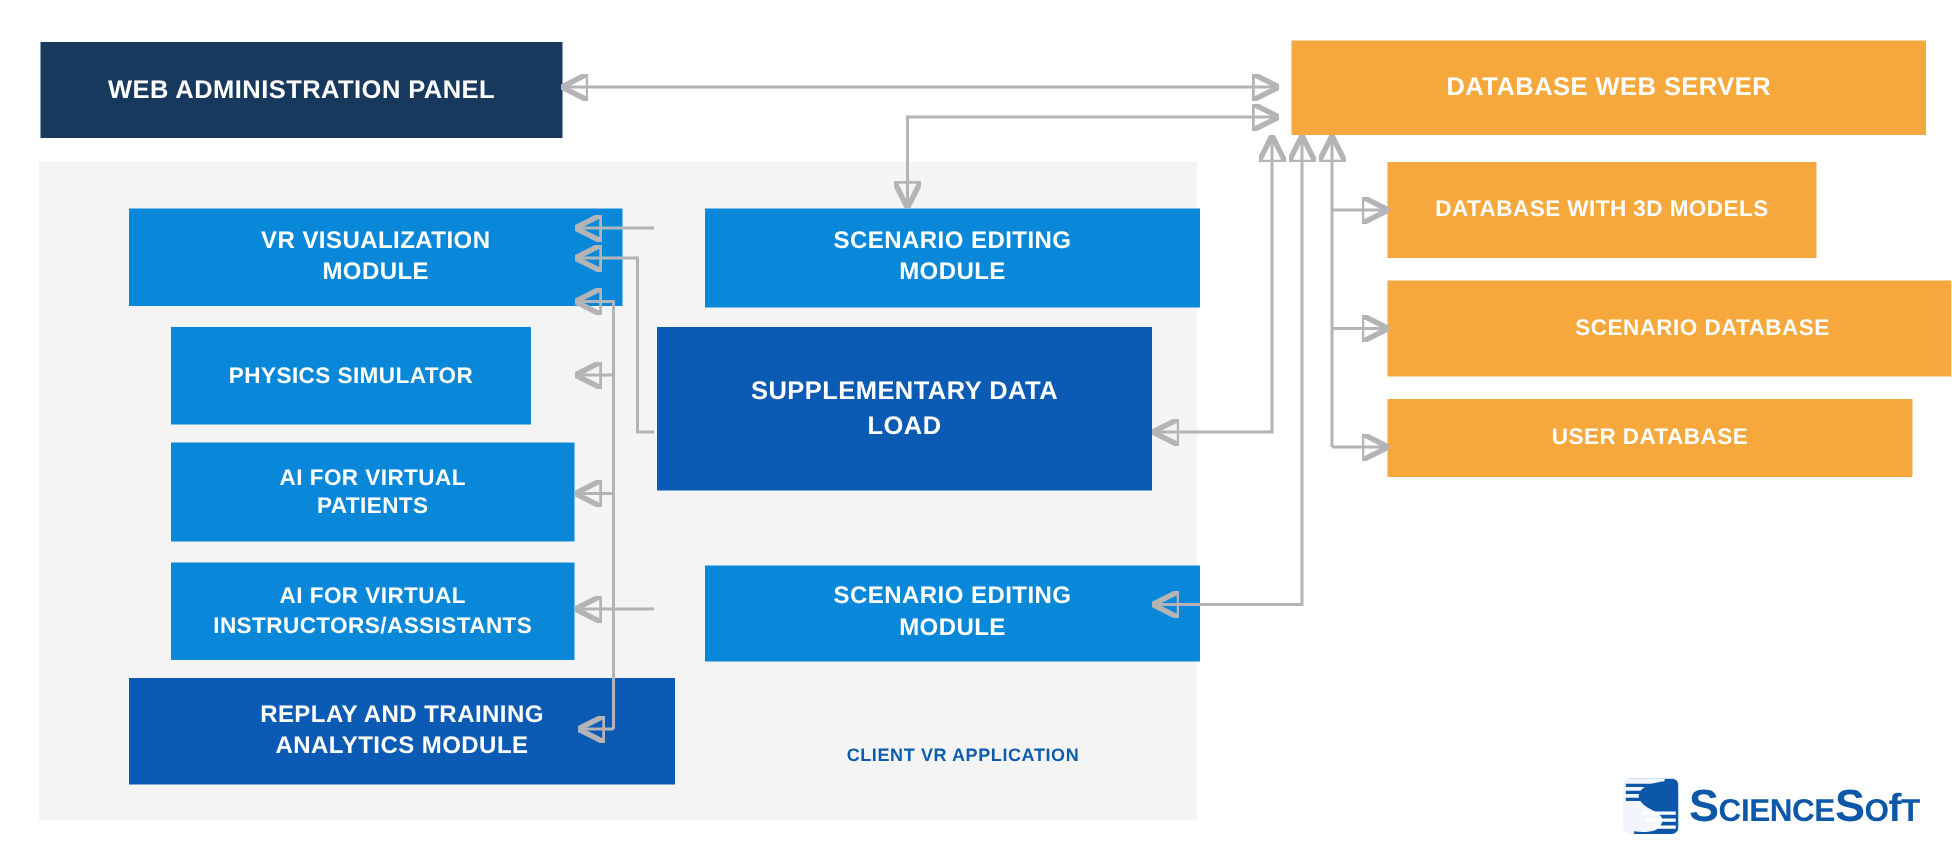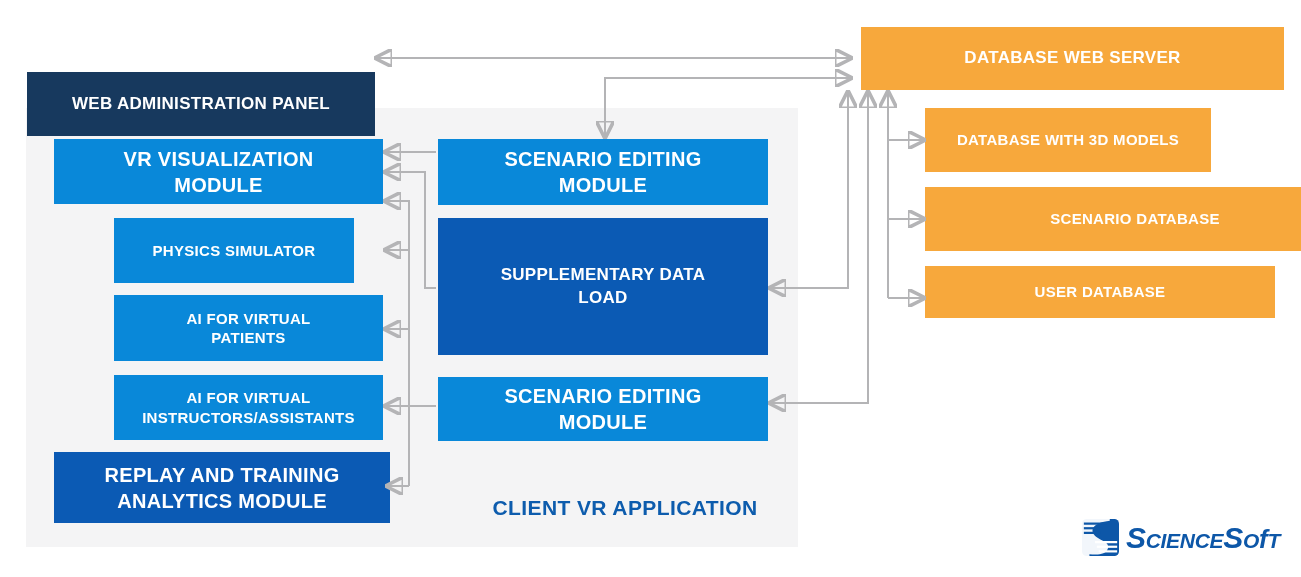--- a/index.html
+++ b/index.html
@@ -9,33 +9,33 @@
   }
   html,body{margin:0;padding:0;background:#ffffff;}
   .stage{position:relative;width:1301px;height:577px;background:#ffffff;overflow:hidden;
          font-family:"Liberation Sans","DejaVu Sans",sans-serif;}
   .container{position:absolute;left:26px;top:108px;width:772px;height:439px;
              background:var(--container-bg);z-index:1;}
   .node{position:absolute;display:flex;align-items:center;justify-content:center;
         text-align:center;z-index:2;color:var(--text-white);font-weight:bold;
         letter-spacing:.3px;line-height:1.3;}
   .node span{white-space:pre-line;}
-  .navy{background:var(--navy);margin-top:44px;}
+  .navy{background:var(--navy);}
   .blue{background:var(--blue);}
   .blue-dark{background:var(--blue-dark);}
   .orange{background:var(--orange);}
-  .fs17{font-size:17px;} .fs16{font-size:20px;} .fs15{font-size:15px;}
+  .fs17{font-size:17px;} .fs16{font-size:16px;margin-left:32px;} .fs15{font-size:15px;}
   .wires{position:absolute;left:0;top:0;width:1301px;height:577px;z-index:3;pointer-events:none;}
   .wires path{stroke:var(--wire);stroke-width:2;fill:none;}
   .ah{fill:var(--wire);stroke:none;}
-  .client-label{position:absolute;left:455px;top:496px;width:340px;text-align:center;
-        color:var(--label-blue);font-weight:bold;font-size:21px;letter-spacing:.4px;z-index:2;}
+  .client-label{position:absolute;left:472px;top:496px;width:340px;text-align:center;
+        color:var(--label-blue);font-weight:bold;font-size:12px;letter-spacing:.4px;z-index:2;}
   .logo{position:absolute;left:1082px;top:519px;display:flex;align-items:center;z-index:2;}
   .logo-mark{width:37px;height:37px;margin-right:7px;}
-  .logo-text{color:var(--logo-blue);font-weight:bold;white-space:nowrap;letter-spacing:-0.3px;font-style:italic;}
+  .logo-text{color:var(--logo-blue);font-weight:bold;white-space:nowrap;letter-spacing:-0.3px;}
   .logo-text .big{font-size:30px;}
   .logo-text .sc{font-size:21px;}
   .logo-text .f{font-size:26px;}
 </style>
 </head>
 <body>
 
 <div class="stage">
 
   <div class="container"></div>
@@ -65,30 +65,30 @@
     <span>PHYSICS SIMULATOR</span>
   </div>
   <div class="node blue fs15" style="left:114px;top:295px;width:269px;height:66px;">
     <span>AI FOR VIRTUAL
 PATIENTS</span>
   </div>
   <div class="node blue fs15" style="left:114px;top:375px;width:269px;height:65px;">
     <span>AI FOR VIRTUAL
 INSTRUCTORS/ASSISTANTS</span>
   </div>
-  <div class="node blue-dark fs16" style="left:54px;top:452px;width:336px;height:71px;">
+  <div class="node blue-dark fs16" style="left:54px;top:452px;width:364px;height:71px;">
     <span>REPLAY AND TRAINING
 ANALYTICS MODULE</span>
   </div>
 
   <div class="node blue fs16" style="left:438px;top:139px;width:330px;height:66px;">
     <span>SCENARIO EDITING
 MODULE</span>
   </div>
-  <div class="node blue-dark fs17" style="left:438px;top:218px;width:330px;height:137px;">
+  <div class="node blue-dark fs17" style="left:438px;top:218px;width:330px;height:109px;">
     <span>SUPPLEMENTARY DATA
 LOAD</span>
   </div>
   <div class="node blue fs16" style="left:438px;top:377px;width:330px;height:64px;">
     <span>SCENARIO EDITING
 MODULE</span>
   </div>
 
   <div class="client-label">CLIENT VR APPLICATION</div>
 

